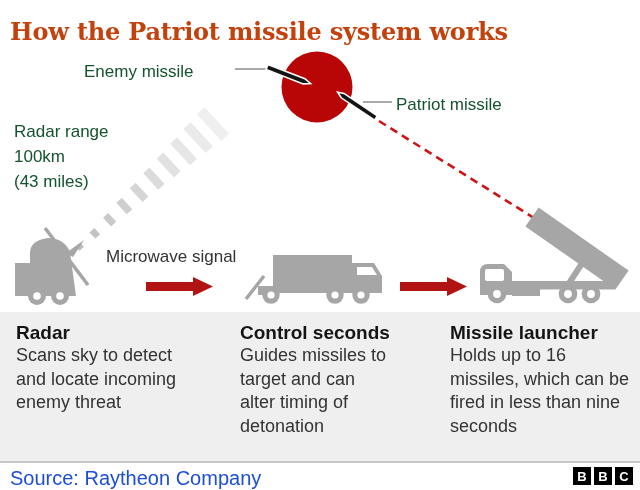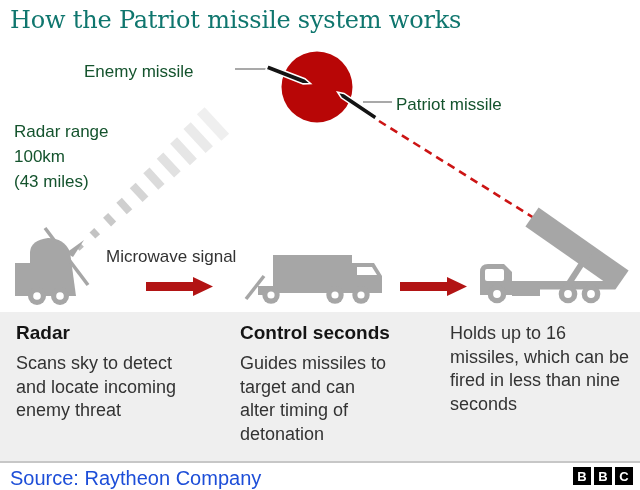--- a/index.html
+++ b/index.html
@@ -2,37 +2,37 @@
 <html><head>
 <meta charset="utf-8">
 <style>
   * { margin:0; padding:0; box-sizing:border-box; }
   body { background:#fff; }
   .stage {
     position:relative; width:640px; height:490px; background:#ffffff;
     font-family:"Liberation Sans", sans-serif; overflow:hidden;
   }
   .title {
-    position:absolute; left:10px; top:6px; width:620px;
-    font-family:"DejaVu Serif", serif; font-weight:normal;
-    font-size:24px; color:#0f766e; letter-spacing:-0.2px;
+    position:absolute; left:10px; top:17px; width:620px;
+    font-family:"DejaVu Serif", serif; font-weight:bold;
+    font-size:24px; color:#c2410c; letter-spacing:-0.2px;
   }
   svg.diagram { position:absolute; left:0; top:0; }
   .lbl { position:absolute; color:#14532d; font-size:17px; line-height:23px; white-space:nowrap; }
   .lbl-enemy   { left:84px;  top:60px; }
   .lbl-patriot { left:396px; top:93px; }
   .lbl-range   { left:14px;  top:119px; white-space:normal; width:140px; }
   .lbl-range div { line-height:25px; }
   .lbl-microwave { left:106px; top:245px; color:#333; }
   .panel {
     position:absolute; left:0; top:312px; width:640px; height:150px;
     background:#efefef;
   }
   .col { position:absolute; top:10px; }
-  .col .heading { font-size:19px; font-weight:bold; color:#141414; margin-bottom:8px; }
+  .col .heading { font-size:19px; font-weight:bold; color:#141414; }
   .col .body { font-size:18px; line-height:23.5px; color:#333333; }
   .col1 { left:16px;  width:188px; }
   .col2 { left:240px; width:152px; }
   .col3 { left:450px; width:180px; }
   .footer-rule { position:absolute; left:0; top:461px; width:640px; height:2px; background:#c7c7c7; }
   .source {
     position:absolute; left:10px; top:467px; font-size:20px; color:#1d4ed8;
   }
   .bbc-logo { position:absolute; right:7px; top:467px; display:flex; gap:3px; }
   .bbc-logo .blk {
@@ -134,20 +134,21 @@
   <div class="panel">
     <div class="col col1">
       <div class="heading">Radar</div>
       <div class="body">Scans sky to detect and locate incoming enemy threat</div>
     </div>
     <div class="col col2">
       <div class="heading">Control seconds</div>
       <div class="body">Guides missiles to target and can alter timing of detonation</div>
     </div>
     <div class="col col3">
+      <div class="heading">Missile launcher</div>
       <div class="body">Holds up to 16 missiles, which can be fired in less than nine seconds</div>
     </div>
   </div>
 
   <div class="footer-rule"></div>
   <div class="source">Source: Raytheon Company</div>
   <div class="bbc-logo">
     <span class="blk">B</span>
     <span class="blk">B</span>
     <span class="blk">C</span>

